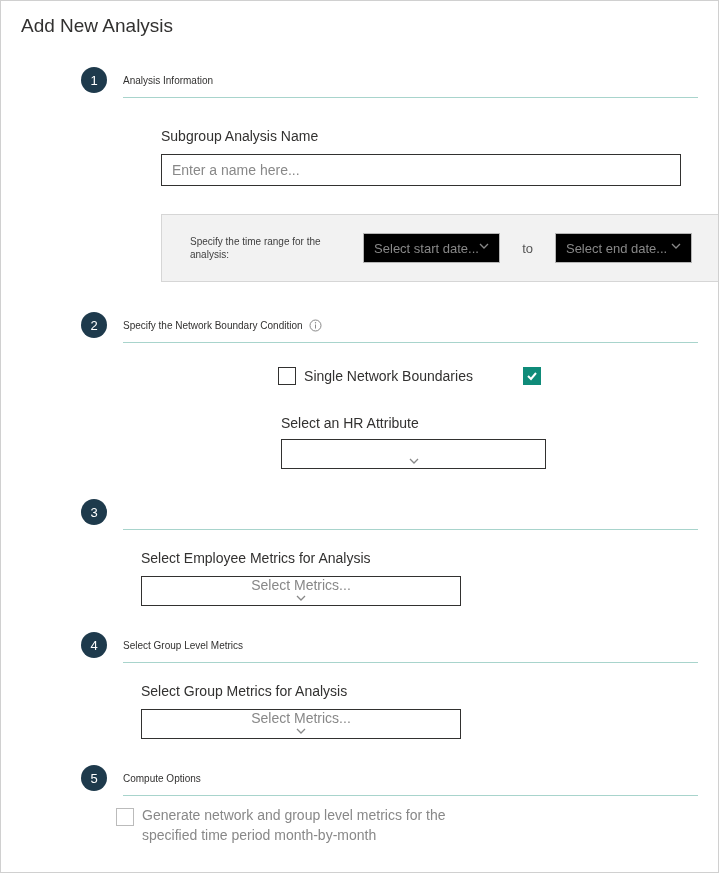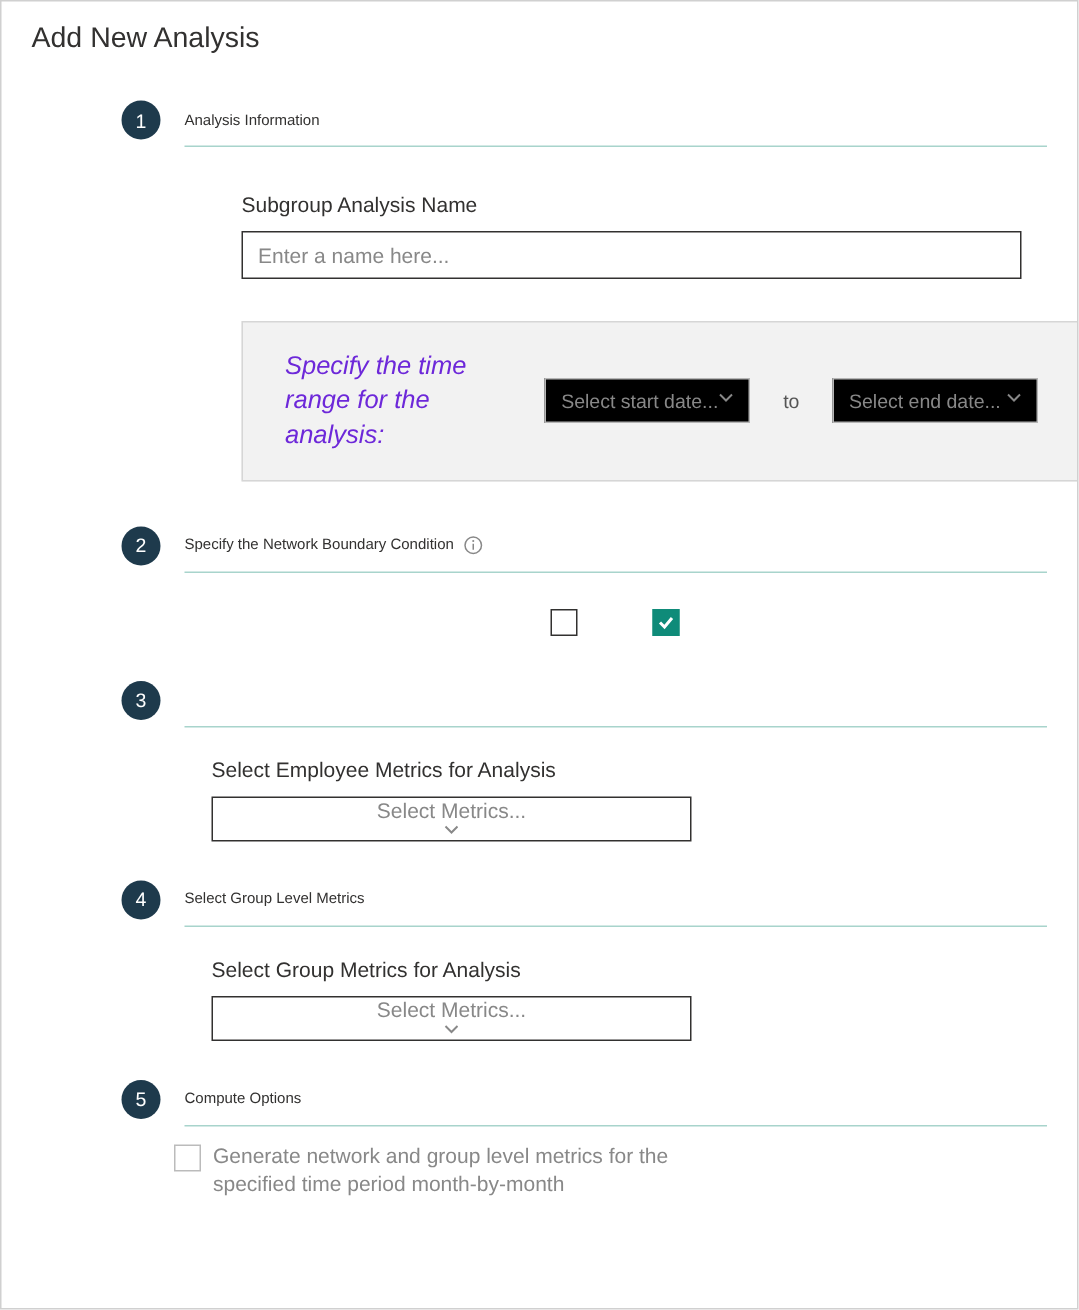--- a/index.html
+++ b/index.html
@@ -85,25 +85,24 @@
       margin-top: 28px;
       width: 560px;
       border: 1px solid #d6d6d6;
       background: #f2f2f2;
       padding: 18px 28px;
       display: flex;
       align-items: center;
       gap: 22px;
     }
     .time-range-label {
-      font-size: 17px;
-      color: #6d28d9;
+      font-size: 10px;
+      color: #404040;
       line-height: 1.35;
       width: 155px;
-      font-style: italic;
     }
     .date-select {
       width: 140px;
       height: 30px;
       border: 1px solid #b5b5b5;
       background: #000000;
       display: flex;
       align-items: center;
       justify-content: space-between;
       padding: 0 10px;
@@ -252,27 +251,39 @@
             <circle cx="6.5" cy="3.7" r="0.7" fill="#888"></circle>
           </svg>
       </span>
     </div>
   </div>
   <hr class="step-divider">
   <div class="step-body">
     <div class="checkbox-row">
       <div class="checkbox-item">
         <div class="checkbox-box"></div>
+        <span class="checkbox-label">Single Network Boundaries</span>
       </div>
       <div class="checkbox-item">
         <div class="checkbox-box checked">
           <svg width="12" height="12" viewBox="0 0 12 12">
               <path d="M2 6 L5 9 L10 3" stroke="#fff" stroke-width="2" fill="none"></path>
             </svg>
         </div>
+      </div>
+    </div>
+    <div class="select-centered">
+      <label class="field-label">Select an HR Attribute</label>
+      <div class="dropdown">
+        <span></span>
+        <span class="chevron-down">
+          <svg width="10" height="7" viewBox="0 0 10 7">
+              <path d="M1 1 L5 5 L9 1" stroke="#888" stroke-width="1.3" fill="none"></path>
+            </svg>
+        </span>
       </div>
     </div>
   </div>
 </div>
 
 <div class="step step3">
   <div class="step-header">
     <div class="step-number">3</div>
   </div>
   <hr class="step-divider">

